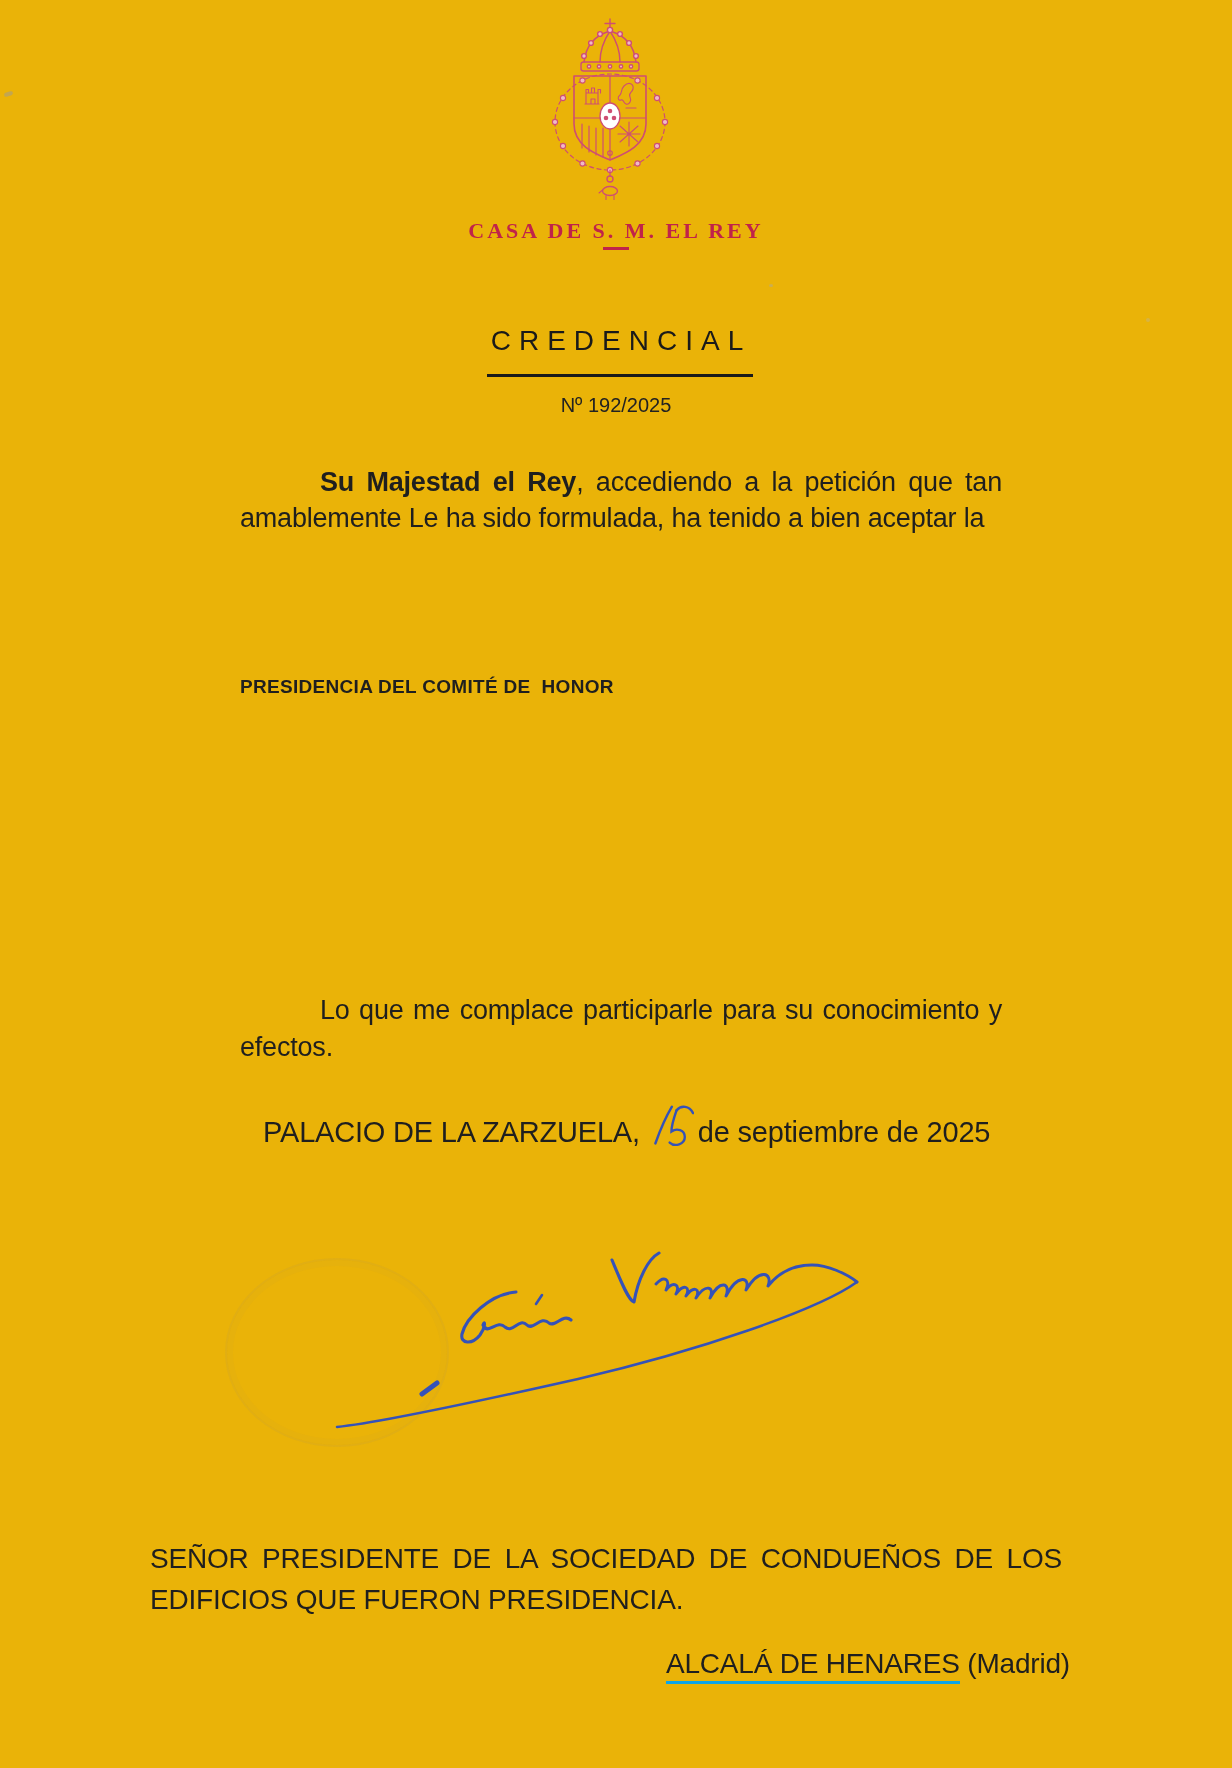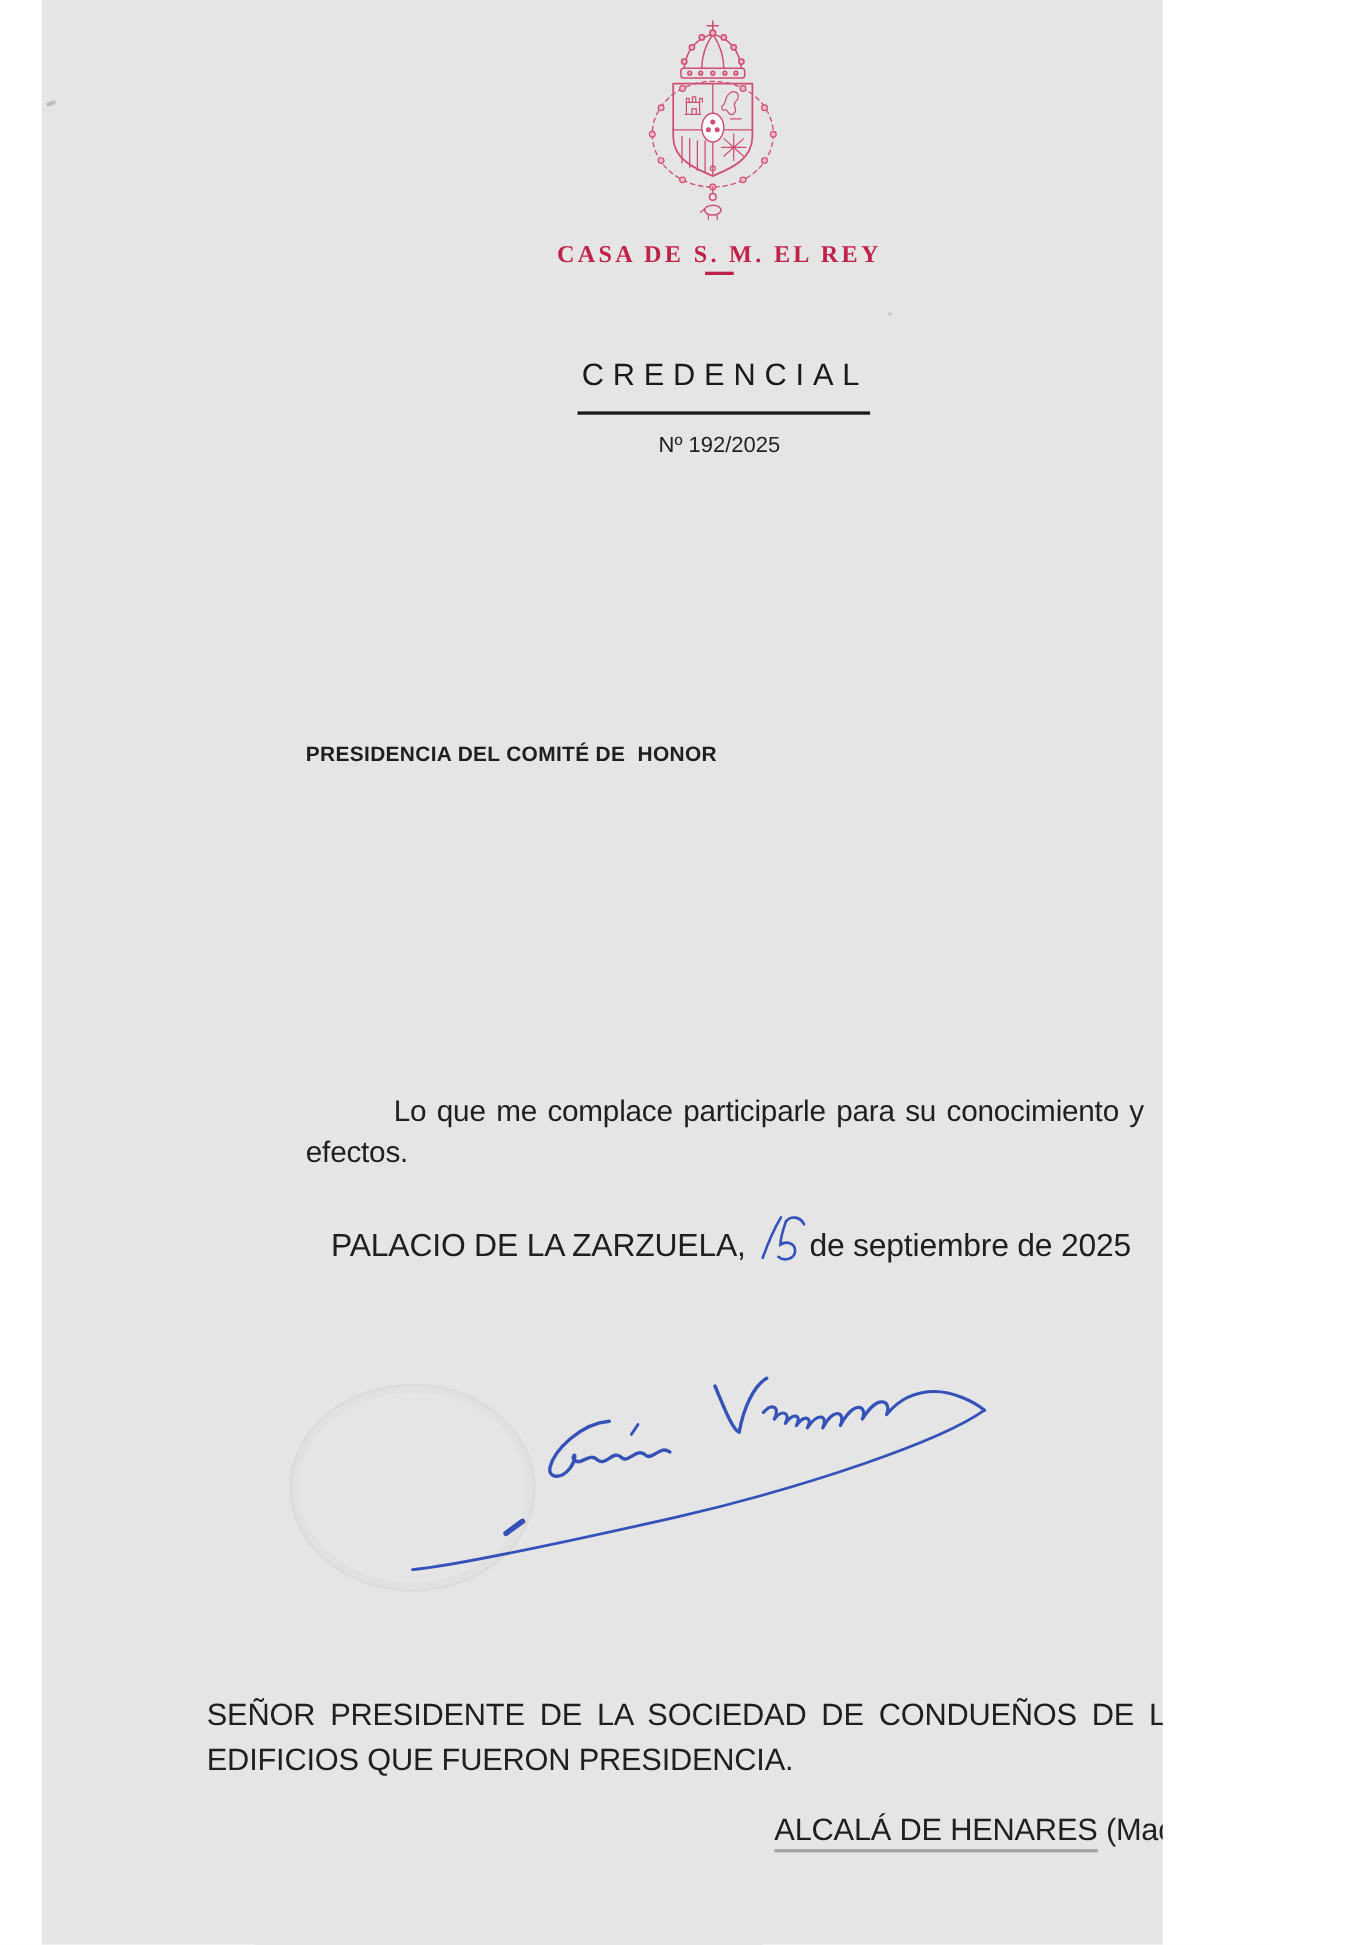--- a/index.html
+++ b/index.html
@@ -1,17 +1,17 @@
 <!DOCTYPE html>
 <html><head>
 <meta charset="utf-8">
 <style>
   html,body{margin:0;padding:0;background:#ffffff;}
-  .page{position:relative;width:1019px;height:1768px;background:#e5e5e5;overflow:hidden;
-        font-family:"Liberation Sans",sans-serif;color:#1f1f1f;margin-left:38px;}
+  .page{position:relative;width:1232px;height:1768px;background:#eab308;overflow:hidden;
+        font-family:"Liberation Sans",sans-serif;color:#1f1f1f;}
   .abs{position:absolute;}
 
   
   .crest{left:548px;top:16px;width:124px;height:188px;}
   .casa{left:0;top:218px;width:1232px;text-align:center;
         font-family:"Liberation Serif",serif;font-weight:bold;font-size:22px;
         letter-spacing:3px;color:#c0234a;}
   .casa-rule{left:603px;top:247px;width:26px;height:3px;background:#c0234a;}
 
   
@@ -37,21 +37,21 @@
   
   .seal{left:225px;top:1258px;width:220px;height:185px;border-radius:50%;
         border:2px solid rgba(150,140,118,0.10);
         box-shadow:inset 0 0 0 6px rgba(150,140,118,0.04);}
   .signature{left:320px;top:1232px;width:560px;height:205px;}
 
   
   .address{left:150px;top:1538px;width:912px;font-size:28px;line-height:41px;
            letter-spacing:-0.2px;text-align:justify;}
   .place{left:150px;top:1648px;width:920px;font-size:28px;text-align:right;letter-spacing:-0.2px;}
-  .place-underline{border-bottom:3px solid #a3a3a3;padding-bottom:2px;}
+  .place-underline{border-bottom:3px solid #0ea5e9;padding-bottom:2px;}
 
   
   .speck-a{left:4px;top:92px;width:9px;height:4px;background:#9a9a9a;opacity:.5;
            border-radius:2px;transform:rotate(-18deg);}
   .speck-b{left:769px;top:284px;width:4px;height:3px;background:#a9a9a9;opacity:.45;border-radius:50%;}
   .speck-c{left:1146px;top:318px;width:4px;height:4px;background:#b5b5b5;opacity:.35;border-radius:50%;}
 </style>
 </head>
 <body>
 
@@ -122,20 +122,21 @@
 
   <div class="abs casa">CASA DE S. M. EL REY</div>
   <div class="abs casa-rule"></div>
 
   <div class="abs title-wrap">
     <span class="title">CREDENCIAL</span>
   </div>
 
   <div class="abs doc-number">Nº 192/2025</div>
 
+  <div class="abs col para1"><b>Su Majestad el Rey</b><span>, accediendo a la petición que tan amablemente Le ha sido formulada, ha tenido a bien aceptar la</span></div>
 
   <div class="abs col heading">PRESIDENCIA DEL COMITÉ DE  HONOR</div>
 
 
   <div class="abs col para3">Lo que me complace participarle para su conocimiento y efectos.</div>
 
   <div class="abs dateline"><span>PALACIO DE LA ZARZUELA,</span><svg class="hand-day" width="46" height="48" viewBox="0 0 50 52" fill="none" stroke="#3552b8" stroke-width="2.6" stroke-linecap="round" aria-label="15">
       <path d="M8,45 C13,31 20,15 26,5"></path>
       <path d="M31,9 C27.5,19 25.5,27 25.5,32 C31,28 40,30 40,38 C40,46 29,49 23.5,44"></path>
       <path d="M31,9 C36,3 45,4 49,12"></path>

